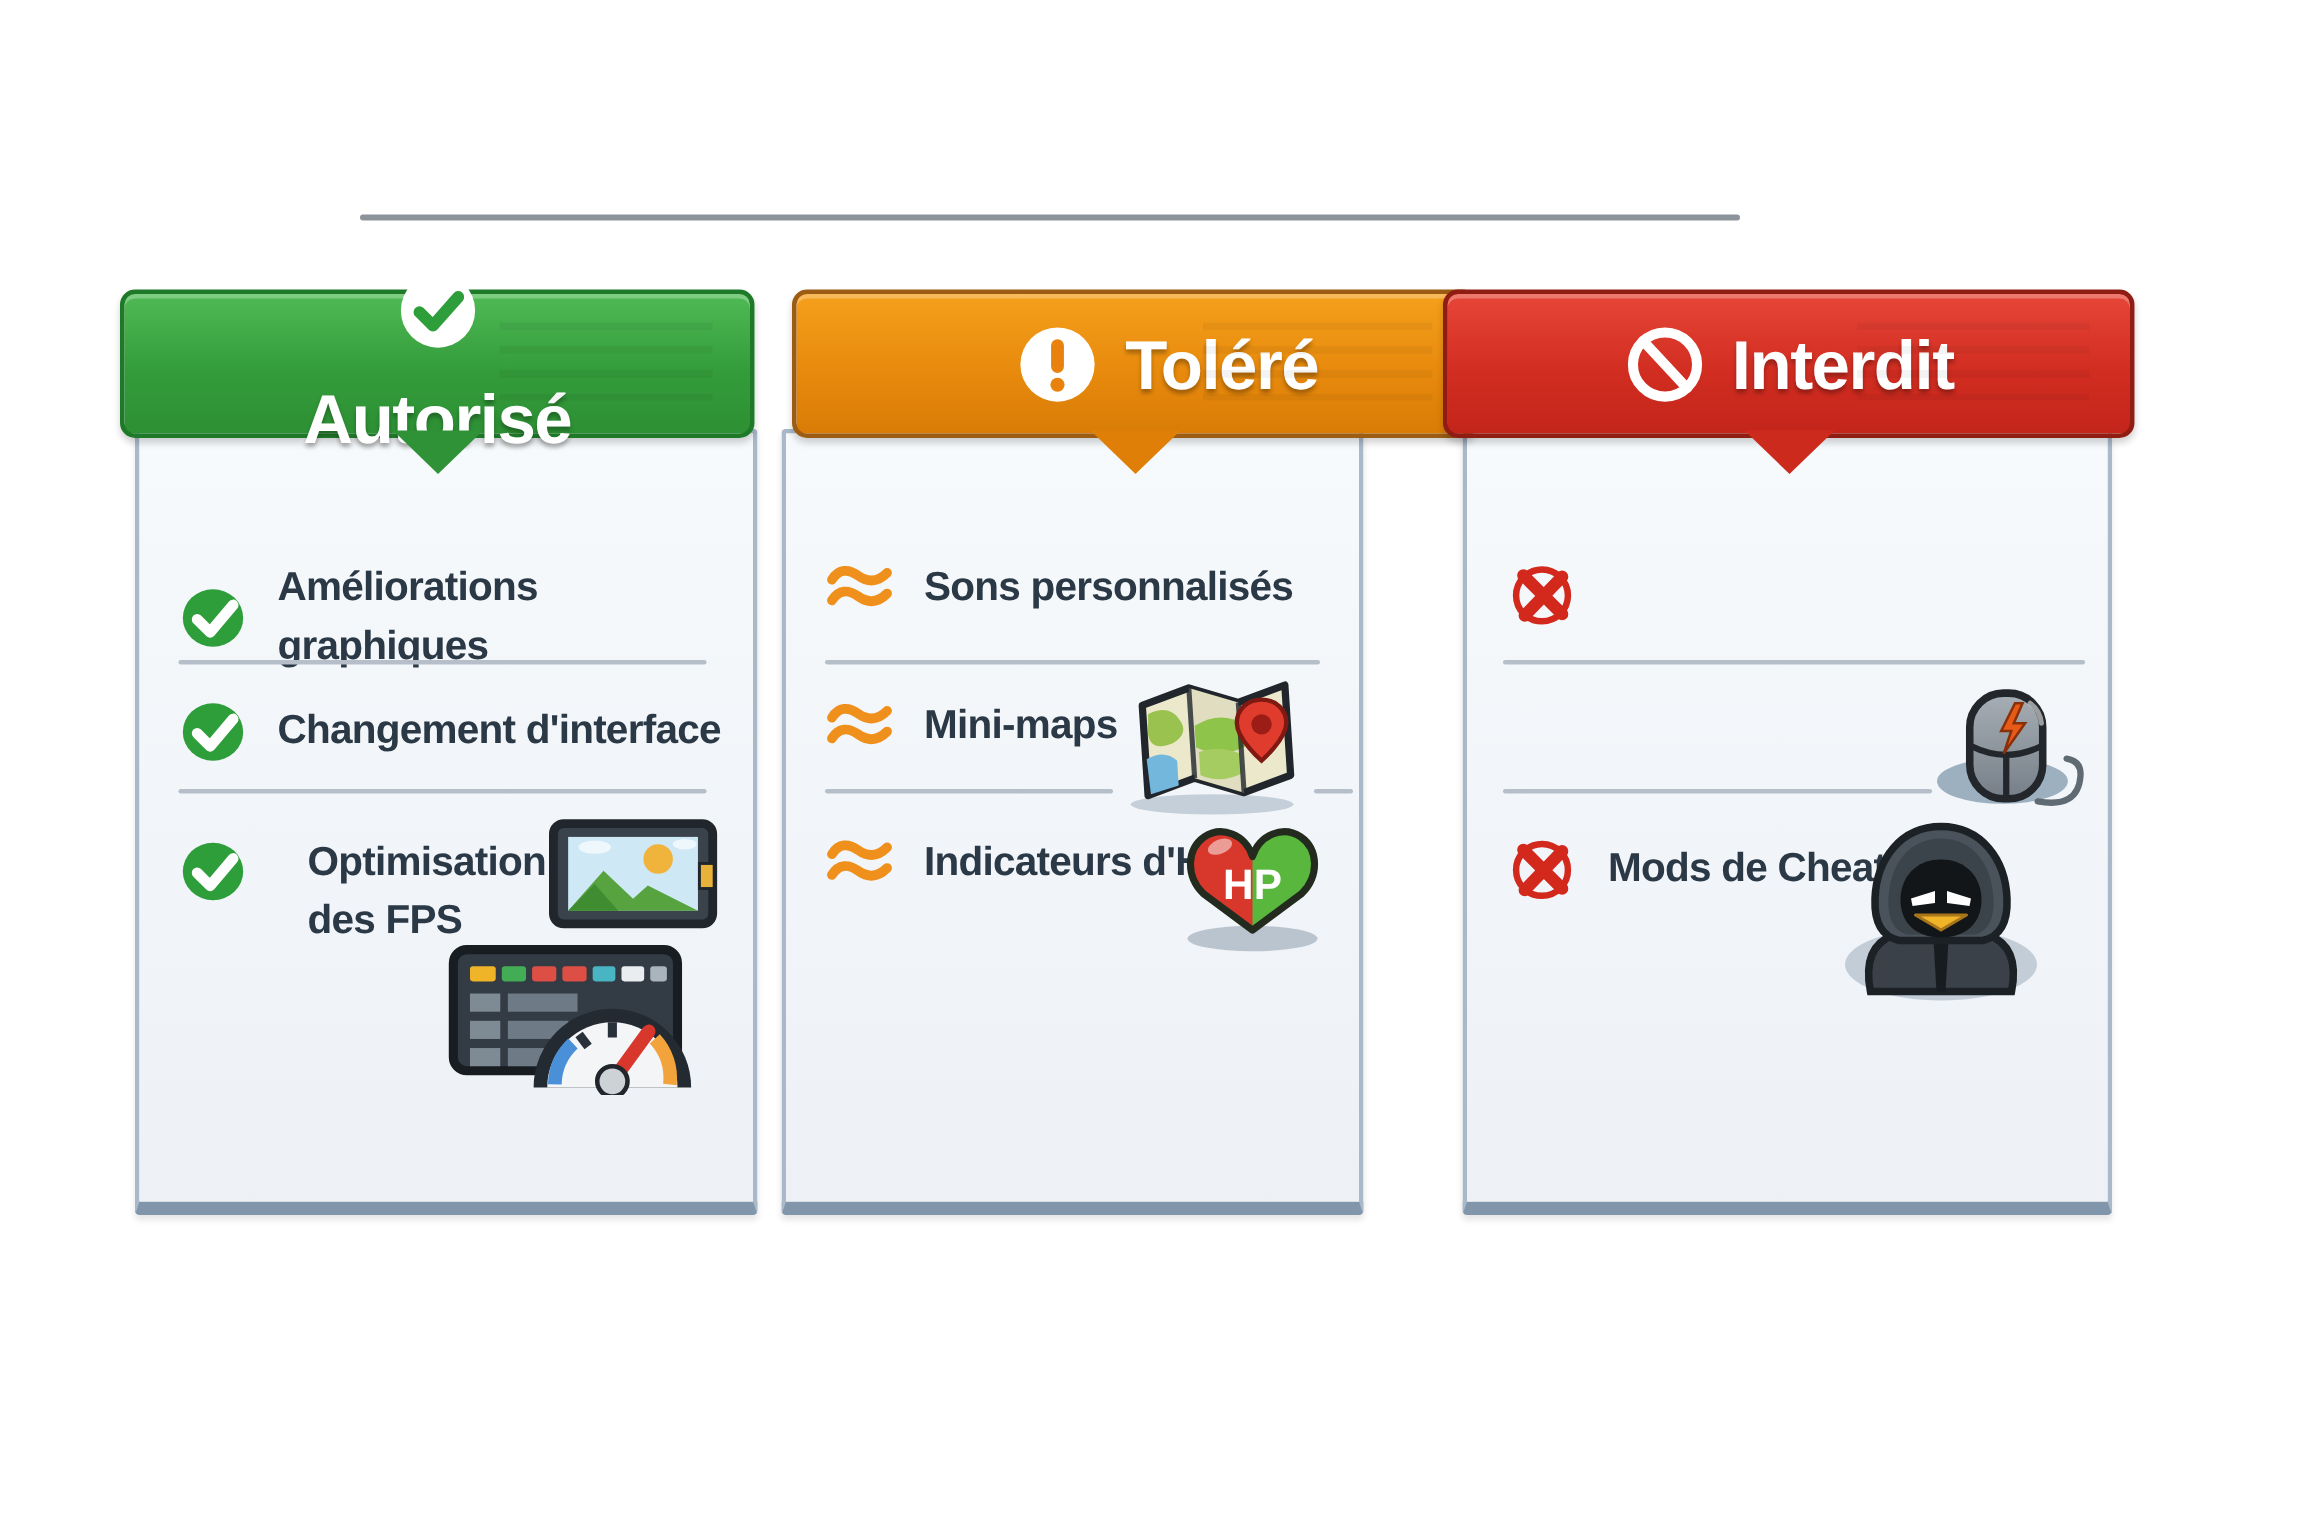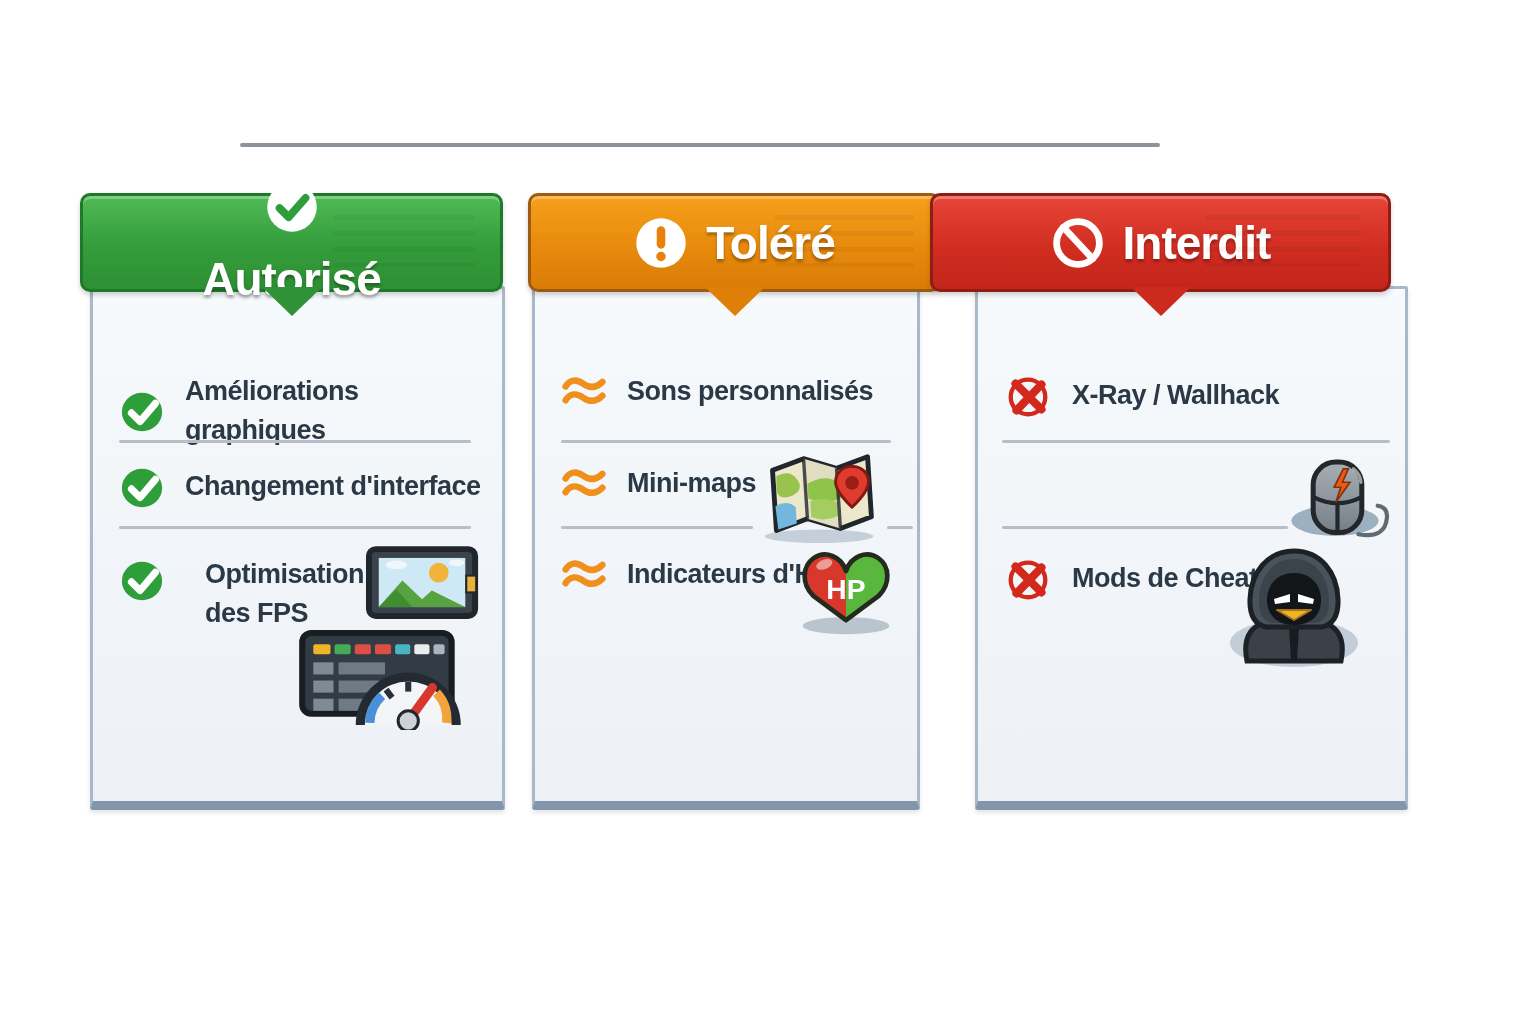--- a/index.html
+++ b/index.html
@@ -34,20 +34,21 @@
   }
   .hdr-green{
     background:linear-gradient(180deg,#4fba55 0%,#349c3b 55%,#2d9034 100%);
     border:3px solid #1e7a28;
     box-shadow:inset 0 3px 0 rgba(255,255,255,.28), 0 3px 5px rgba(0,0,0,.18);
   }
   .hdr-orange{
     background:linear-gradient(180deg,#f5a01c 0%,#e88a0d 55%,#d97c06 100%);
     border:3px solid #9c5c14;
     box-shadow:inset 0 3px 0 rgba(255,255,255,.28), 0 3px 5px rgba(0,0,0,.18);
+    padding-left:44px;
   }
   .hdr-red{
     background:linear-gradient(180deg,#e64638 0%,#d22d21 55%,#c3251a 100%);
     border:3px solid #8f1d14;
     box-shadow:inset 0 3px 0 rgba(255,255,255,.28), 0 3px 5px rgba(0,0,0,.18);
   }
   .hdr-label{
     color:#ffffff;font-size:46px;font-weight:800;letter-spacing:-1px;
     text-shadow:0 3px 3px rgba(0,0,0,.3);
   }
@@ -187,21 +188,21 @@
       <svg width="54" height="54" viewBox="0 0 48 48">
         <circle cx="24" cy="24" r="22" fill="#ffffff"></circle>
         <rect x="20.2" y="9" width="7.6" height="20" rx="3.8" fill="#e8820c"></rect>
         <circle cx="24" cy="36" r="4.2" fill="#e8820c"></circle>
       </svg>
     </span>
     <span class="hdr-label">Toléré</span>
     <div class="hdr-arrow arrow-orange"></div>
   </div>
 
-  <div class="card-body" style="left:532px;width:382px;">
+  <div class="card-body" style="left:521px;width:382px;">
     <div class="item row1">
       <span class="item-icon">
         <svg width="46" height="34" viewBox="0 0 50 36">
           <path d="M5 12c5-8 12-8 19-3s14 5 21-2" stroke="#f0901c" stroke-width="7" fill="none" stroke-linecap="round"></path>
           <path d="M5 27c5-8 12-8 19-3s14 5 21-2" stroke="#f0901c" stroke-width="7" fill="none" stroke-linecap="round"></path>
         </svg>
       </span>
       <span class="item-label">Sons personnalisés</span>
     </div>
     <div class="sep" style="left:26px;width:330px;top:151px;"></div>
@@ -254,40 +255,39 @@
         <ellipse cx="56" cy="92" rx="46" ry="9" fill="#b9c4cf"></ellipse>
         <path d="M56 34 C51 18 34 12 22 20 C9 29 9 48 21 60 L56 86 L91 60 C103 48 103 29 90 20 C78 12 61 18 56 34 Z" fill="#58b73c"></path>
         <path d="M56 34 C51 18 34 12 22 20 C9 29 9 48 21 60 L56 86 L91 60 C103 48 103 29 90 20 C78 12 61 18 56 34 Z" fill="#d8382c" clip-path="url(#hleft)"></path>
         <path d="M56 34 C51 18 34 12 22 20 C9 29 9 48 21 60 L56 86 L91 60 C103 48 103 29 90 20 C78 12 61 18 56 34 Z" fill="none" stroke="#232a1e" stroke-width="5" stroke-linejoin="round"></path>
         <ellipse cx="33" cy="27" rx="9" ry="5" fill="#ffffff" opacity=".5" transform="rotate(-22 33 27)"></ellipse>
         <text x="56" y="64" text-anchor="middle" font-size="30" font-weight="bold" fill="#ffffff" font-family="Liberation Sans, sans-serif">HP</text>
       </svg>
     </div>
   </div>
 
-  <div class="card-header hdr-red" style="left:930px;top:193px;width:455px;">
+  <div class="card-header hdr-red" style="left:962px;top:193px;width:455px;">
     <span class="hdr-icon">
       <svg width="54" height="54" viewBox="0 0 48 48">
         <circle cx="24" cy="24" r="19" fill="none" stroke="#ffffff" stroke-width="6"></circle>
         <line x1="11" y1="10" x2="37" y2="38" stroke="#ffffff" stroke-width="6" stroke-linecap="round"></line>
       </svg>
     </span>
     <span class="hdr-label">Interdit</span>
     <div class="hdr-arrow arrow-red"></div>
   </div>
 
   <div class="card-body" style="left:975px;width:427px;">
     <div class="item row1">
       <span class="item-icon">
         <svg width="48" height="48" viewBox="0 0 50 50">
           <circle cx="25" cy="26" r="18" fill="none" stroke="#d3281c" stroke-width="4.5"></circle>
           <path d="M12 12 L39 39 M39 13 L13 40" stroke="#d3281c" stroke-width="8.5" stroke-linecap="round"></path>
         </svg>
       </span>
-      <span class="item-label">X-Ray / Wallhack</span>
     </div>
     <div class="sep" style="left:24px;width:388px;top:151px;"></div>
 
     <div class="sep" style="left:24px;width:286px;top:237px;"></div>
 
     <div class="item row3">
       <span class="item-icon">
         <svg width="48" height="48" viewBox="0 0 50 50">
           <circle cx="25" cy="26" r="18" fill="none" stroke="#d3281c" stroke-width="4.5"></circle>
           <path d="M12 12 L39 39 M39 13 L13 40" stroke="#d3281c" stroke-width="8.5" stroke-linecap="round"></path>

